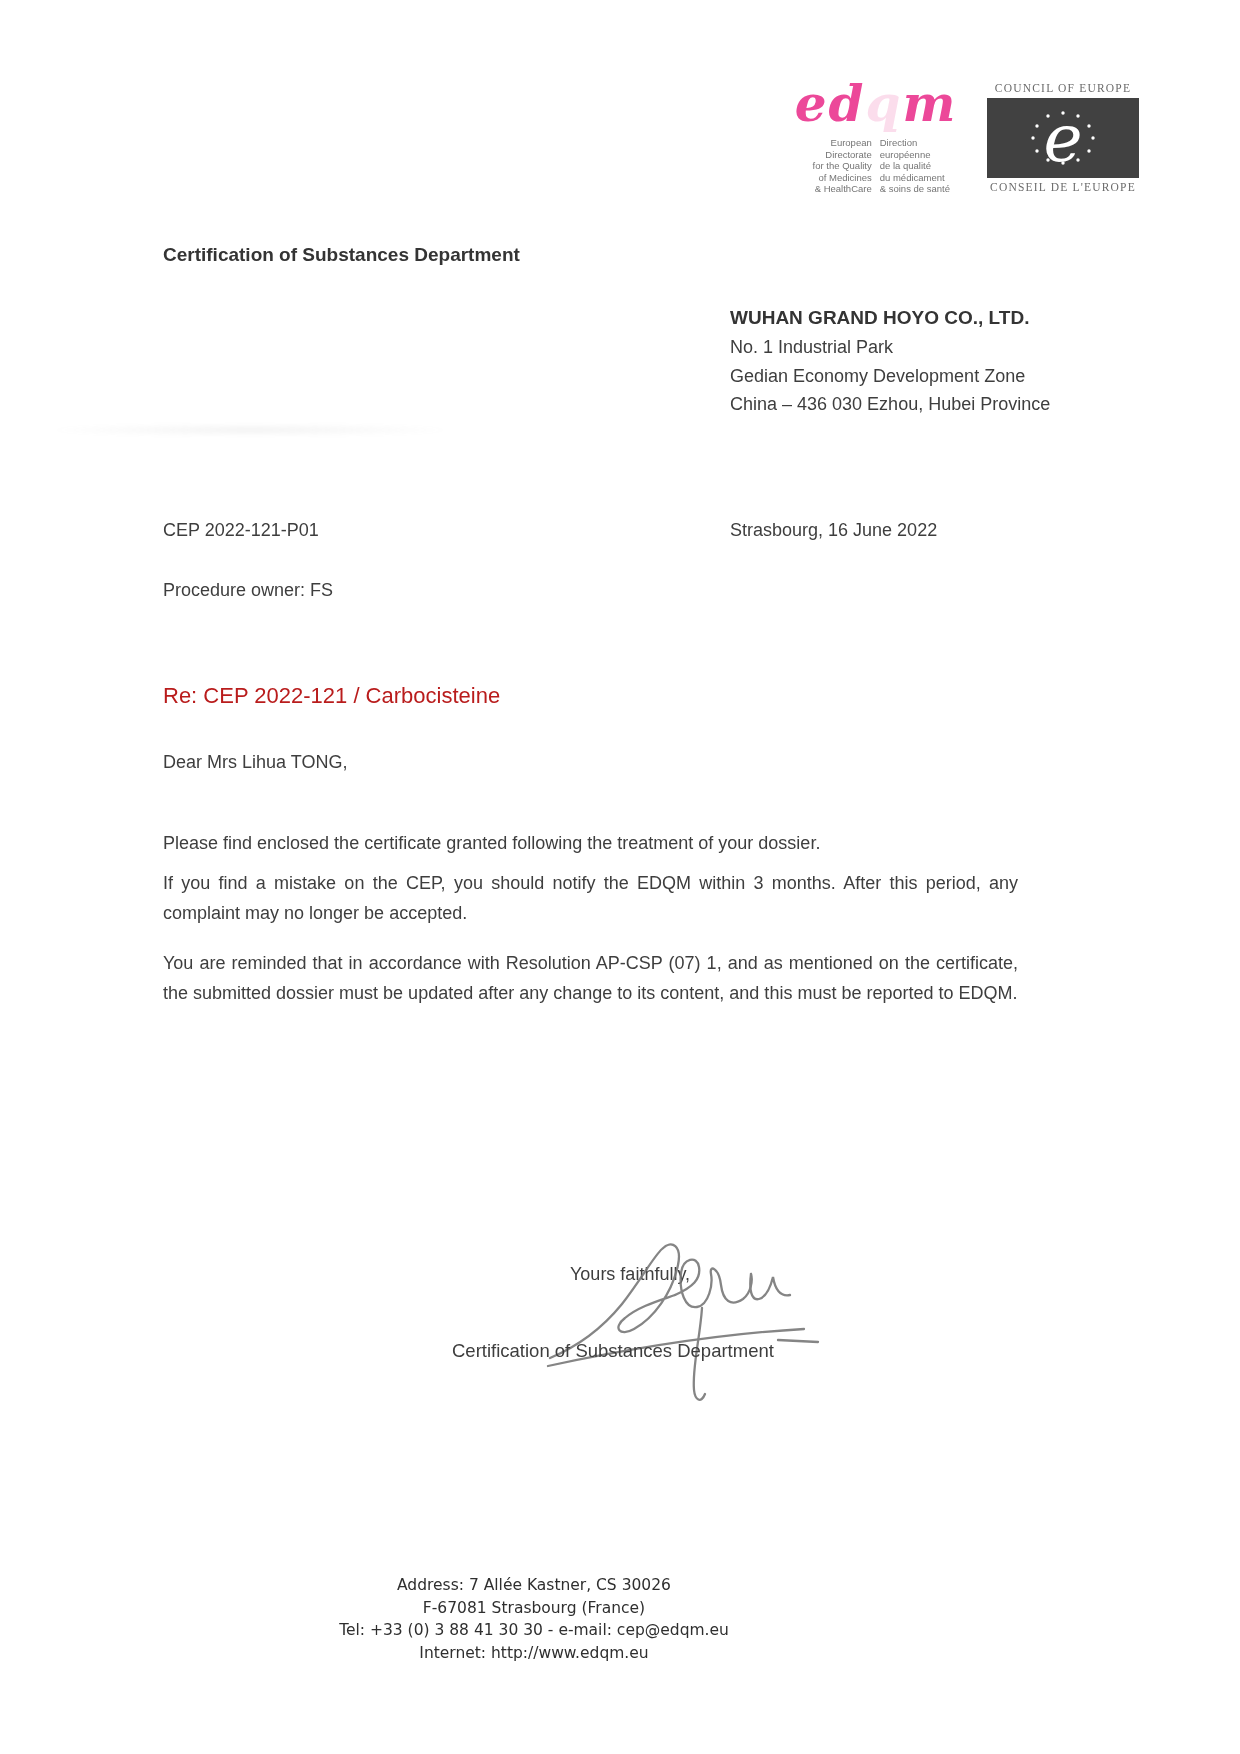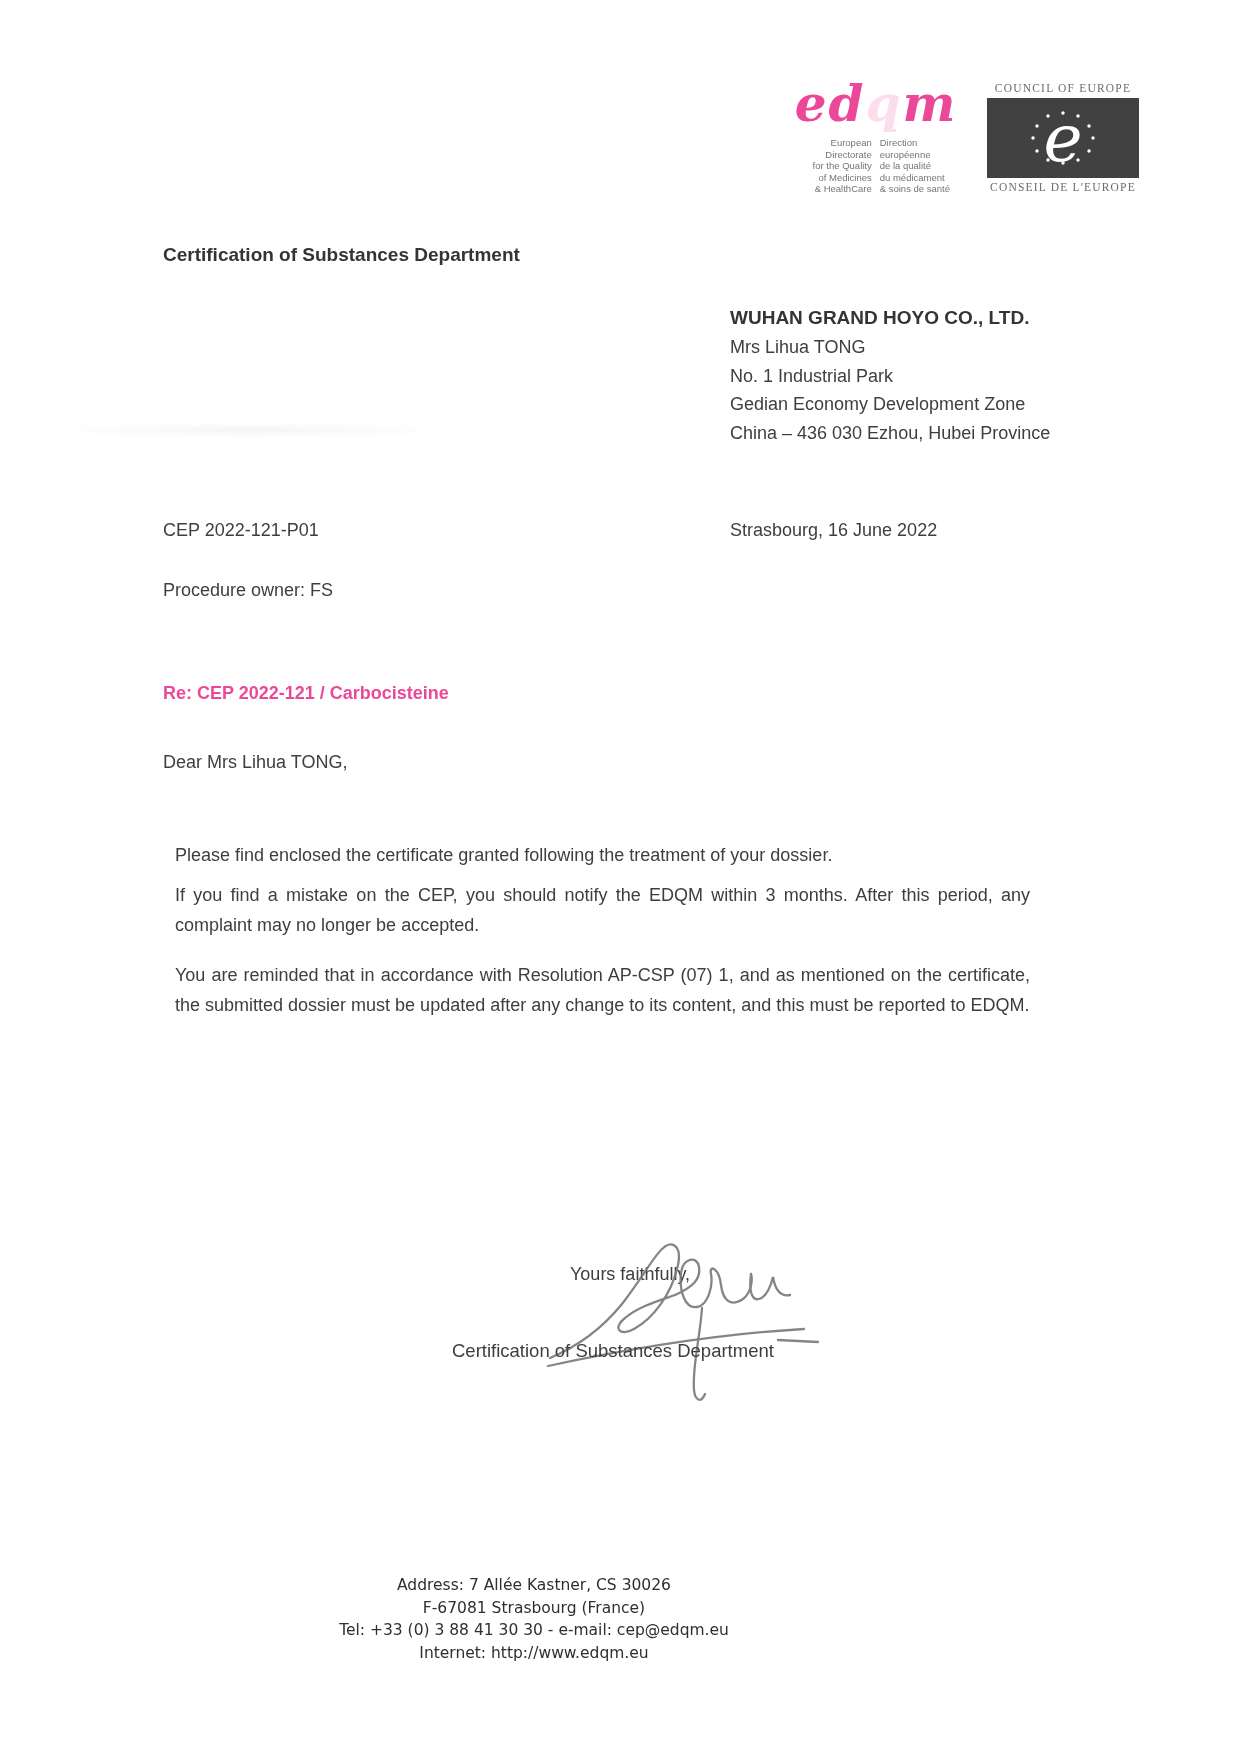--- a/index.html
+++ b/index.html
@@ -42,27 +42,27 @@
     font-size:19px;font-weight:700;color:#343434;
   }
   .recipient{position:absolute;left:730px;top:303px;font-size:18px;line-height:28.5px;}
   .recipient .company{font-weight:700;font-size:19px;line-height:30px;color:#343434;}
   .recipient span{display:block;}
 
   .ref-cep{position:absolute;left:163px;top:520px;font-size:18px;}
   .ref-owner{position:absolute;left:163px;top:580px;font-size:18px;}
   .ref-date{position:absolute;left:730px;top:520px;font-size:18px;}
 
-  .subject{position:absolute;left:163px;top:683px;font-size:18px;font-weight:700;color:#ec4899;}
+  .subject{position:absolute;left:163px;top:683px;font-size:22px;font-weight:400;color:#b91c1c;}
   .salutation{position:absolute;left:163px;top:752px;font-size:18px;}
 
   
   .para{
     position:absolute;left:163px;width:855px;
-    font-size:18px;line-height:30px;text-align:justify;margin:12px;
+    font-size:18px;line-height:30px;text-align:justify;margin:0;
   }
   .p1{top:828px;}
   .p2{top:868px;}
   .p3{top:948px;}
   .p4{top:1064px;}
   .email-link{
     display:block;color:#9b9b9b;text-decoration:underline;cursor:pointer;
     width:max-content;
   }
 
@@ -126,21 +126,20 @@
         <circle cx="102" cy="28" r="1.7" fill="#fff"></circle>
       <text x="76" y="63" text-anchor="middle" font-family="DejaVu Serif, serif" font-style="italic" font-size="66" fill="#ffffff">e</text>
     </svg>
     <div class="coe-label">CONSEIL DE L'EUROPE</div>
   </div>
 
   <div class="dept-heading">Certification of Substances Department</div>
 
   <div class="recipient">
     <span class="company">WUHAN GRAND HOYO CO., LTD.</span>
-    <span>Mrs Lihua TONG</span>
     <span>No. 1 Industrial Park</span>
     <span>Gedian Economy Development Zone</span>
     <span>China – 436 030 Ezhou, Hubei Province</span>
   </div>
 
   <div class="ref-cep">CEP 2022-121-P01</div>
   <div class="ref-owner">Procedure owner: FS</div>
   <div class="ref-date">Strasbourg, 16 June 2022</div>
 
   <div class="subject">Re: CEP 2022-121 / Carbocisteine</div>

